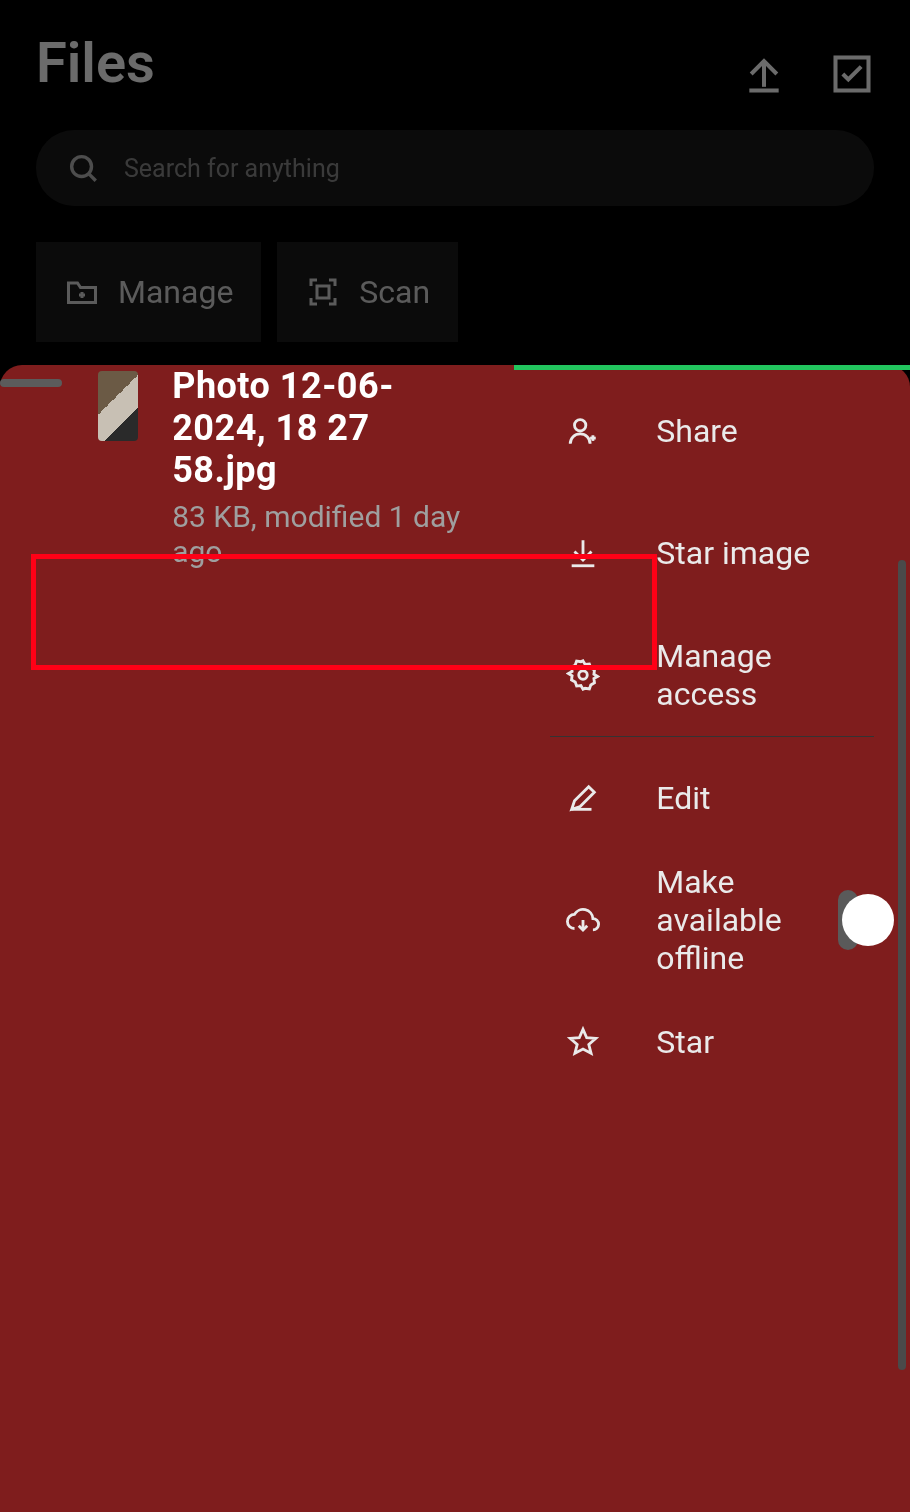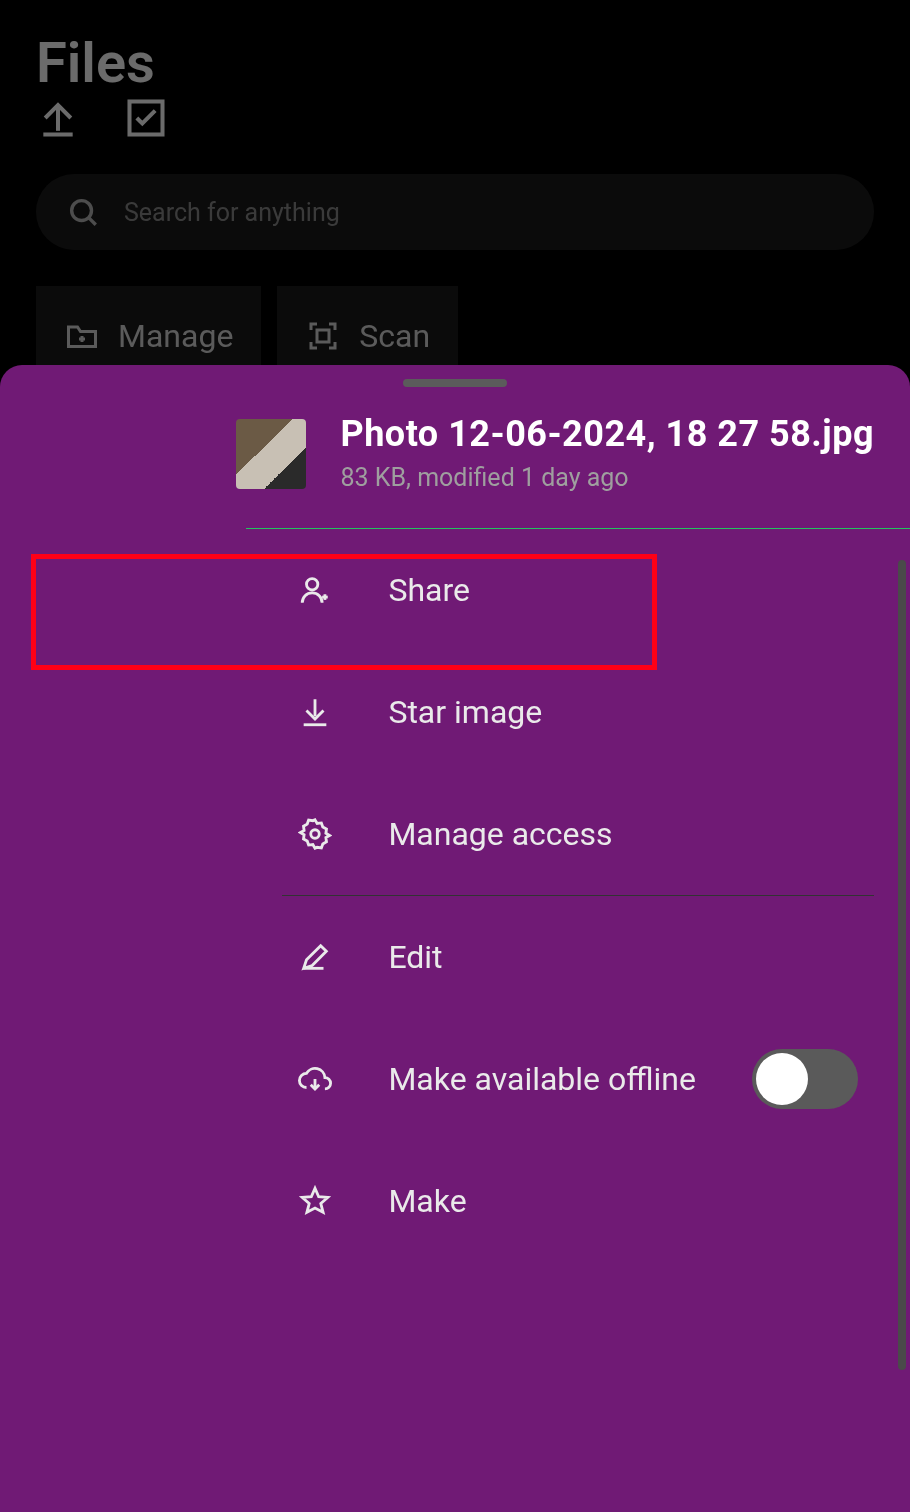--- a/index.html
+++ b/index.html
@@ -16,24 +16,23 @@
   
   .bg-layer {
     position: absolute;
     inset: 0;
     background: #000;
     filter: brightness(.42);
     pointer-events: none;
   }
   .bg-header {
     display: flex;
-    align-items: flex-start;
+    align-items: flex-end;
     justify-content: space-between;
     padding: 30px 36px 0 36px;
-    flex-direction: column;
   }
   .bg-title {
     font-size: 56px;
     font-weight: 600;
     color: #fff;
   }
   .bg-header-icons { display: flex; gap: 44px; align-items: center; }
   .hdr-icon { width: 44px; height: 44px; stroke: #fff; }
 
   .bg-search {
@@ -64,26 +63,25 @@
     font-size: 32px;
     color: #d8d8d8;
   }
   .bg-btn svg { width: 36px; height: 36px; stroke: #d8d8d8; fill: none; }
 
   
   .sheet {
     position: absolute;
     left: 0; right: 0; bottom: 0;
     top: 365px;
-    background: #701a75;
+    background: #7f1d1d;
     border-top-left-radius: 22px;
     border-top-right-radius: 22px;
     display: flex;
-    flex-direction: column;
-    align-items: flex-end;
+    flex-direction: row;
   }
   .drag-handle {
     width: 104px; height: 8px;
     background: #5b5b5b;
     border-radius: 4px;
     margin: 14px auto 26px auto;
   }
 
   .file-header {
     display: flex;
@@ -91,24 +89,24 @@
     gap: 34px;
     padding: 0 36px 36px 36px;
   }
   .thumb {
     width: 70px; height: 70px;
     background: linear-gradient(135deg,#6b5a45 0 40%, #c8c0b4 40% 70%, #2a2a2a 70% 100%);
     border-radius: 4px;
     margin-top: 6px;
   }
   .file-title { font-size: 36px; font-weight: 700; color: #fff; letter-spacing: .5px; }
-  .file-meta  { font-size: 25px; color: #9f9f9f; margin-top: 8px; }
+  .file-meta  { font-size: 30px; color: #9f9f9f; margin-top: 8px; }
 
   .menu {
-    border-top: 1px solid #22c55e;
+    border-top: 5px solid #22c55e;
     overflow-y: auto;
   }
   .menu-item {
     display: flex;
     align-items: center;
     gap: 56px;
     padding: 0 52px;
     height: 122px;
     font-size: 32px;
     color: #eaeaea;
@@ -255,21 +253,21 @@
       <span>Make available offline</span>
       <div class="toggle">
         <div class="toggle-knob"></div>
       </div>
     </div>
 
     <div class="menu-item">
       <svg viewBox="0 0 24 24">
         <path d="M12 3l2.6 6 6.4.5-4.9 4.3 1.6 6.2L12 17l-5.7 3 1.6-6.2L3 9.5l6.4-.5z"></path>
       </svg>
-      <span>Make</span>
+      <span>Star</span>
     </div>
 
 
   </div>
 </div>
 
 <div class="highlight-box"></div>
 <div class="scroll-indicator"></div>
 
 </body></html>

